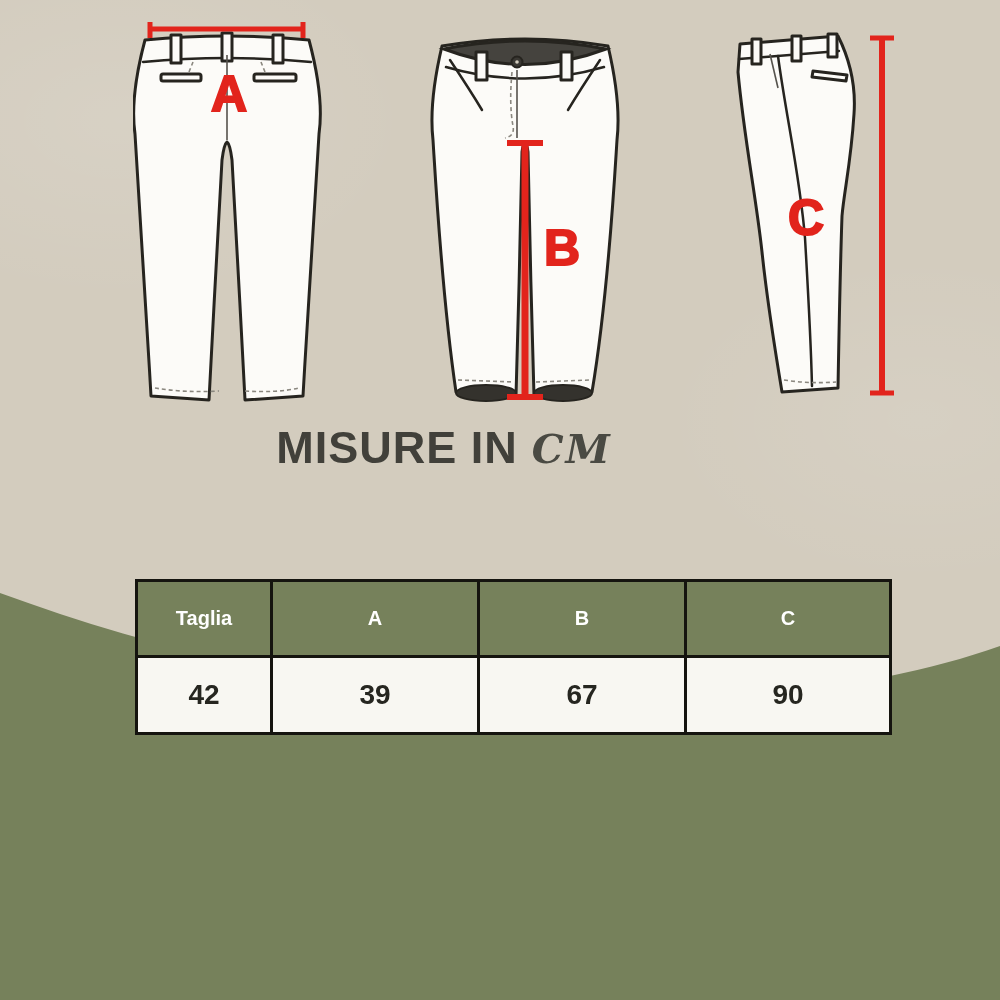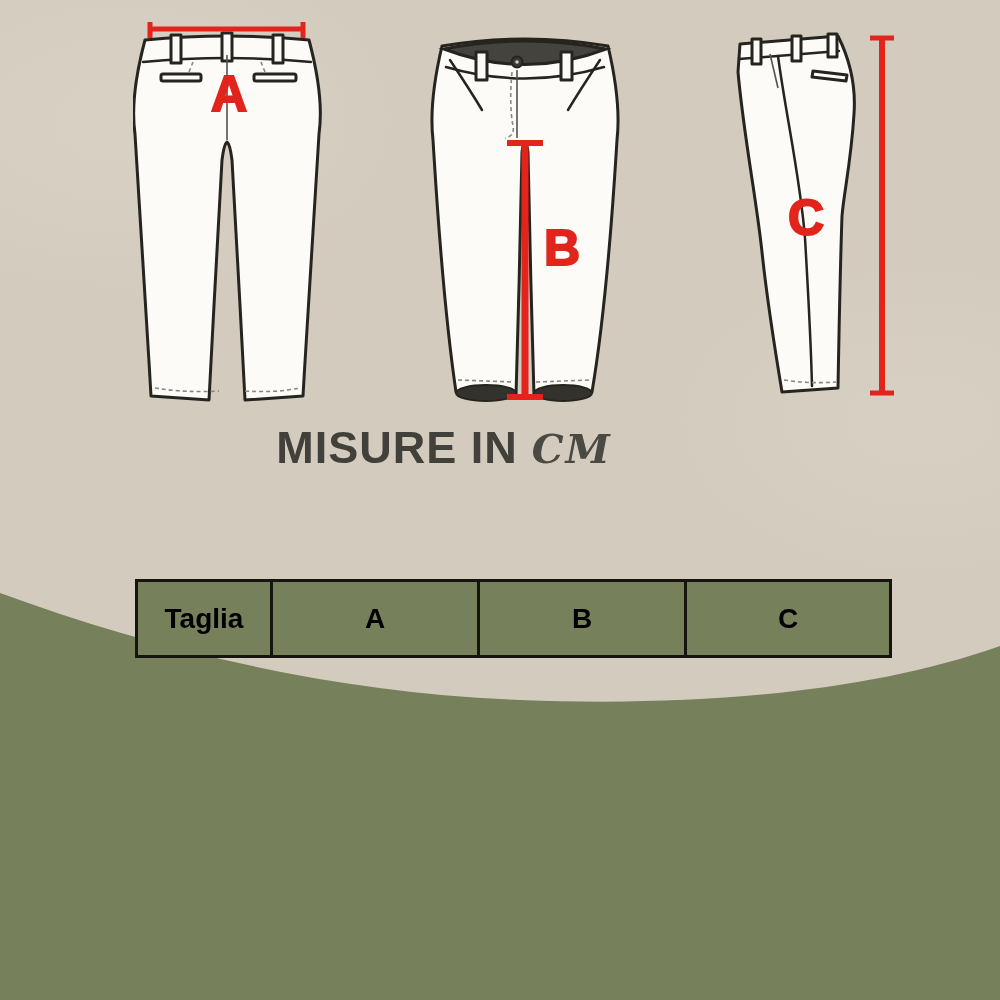--- a/index.html
+++ b/index.html
@@ -33,21 +33,21 @@
   #title .unit{font-family:"DejaVu Serif",serif;font-style:italic;font-weight:bold;
     font-size:40px;letter-spacing:2px;margin-left:14px;color:#4a4a43;}
   #size-table{
     position:absolute;left:135px;top:579px;width:754px;
     border:3px solid #15140f;border-collapse:collapse;table-layout:fixed;
   }
   #size-table td,#size-table th{
     border:3px solid #15140f;text-align:center;vertical-align:middle;
     font-weight:bold;
   }
-  #size-table th{background:#76815b;color:#000000;font-size:28px;height:71px;}
+  #size-table th{background:#76815b;color:#ffffff;font-size:20px;height:71px;}
   #size-table td{background:#f8f7f2;color:#262620;font-size:28px;height:72px;}
   col.c-taglia{width:135px;} col.c-a{width:207px;} col.c-b{width:207px;} col.c-c{width:205px;}
 </style>
 </head>
 <body>
 
 <div id="stage">
 
   <svg id="bg-wave" width="1000" height="1000" viewBox="0 0 1000 1000">
     <path d="M0,593 C150,648 330,693 520,700 C700,707 870,692 1000,646 L1000,1000 L0,1000 Z" fill="#76815b"></path>
@@ -136,16 +136,22 @@
         <col class="c-b">
         <col class="c-c">
     </colgroup>
     <tbody>
         <tr>
       <th>Taglia</th>
       <th>A</th>
       <th>B</th>
       <th>C</th>
     </tr>
+    <tr>
+      <td>42</td>
+      <td>39</td>
+      <td>67</td>
+      <td>90</td>
+    </tr>
   </tbody>
     </table>
 
 </div>
 
 </body></html>

